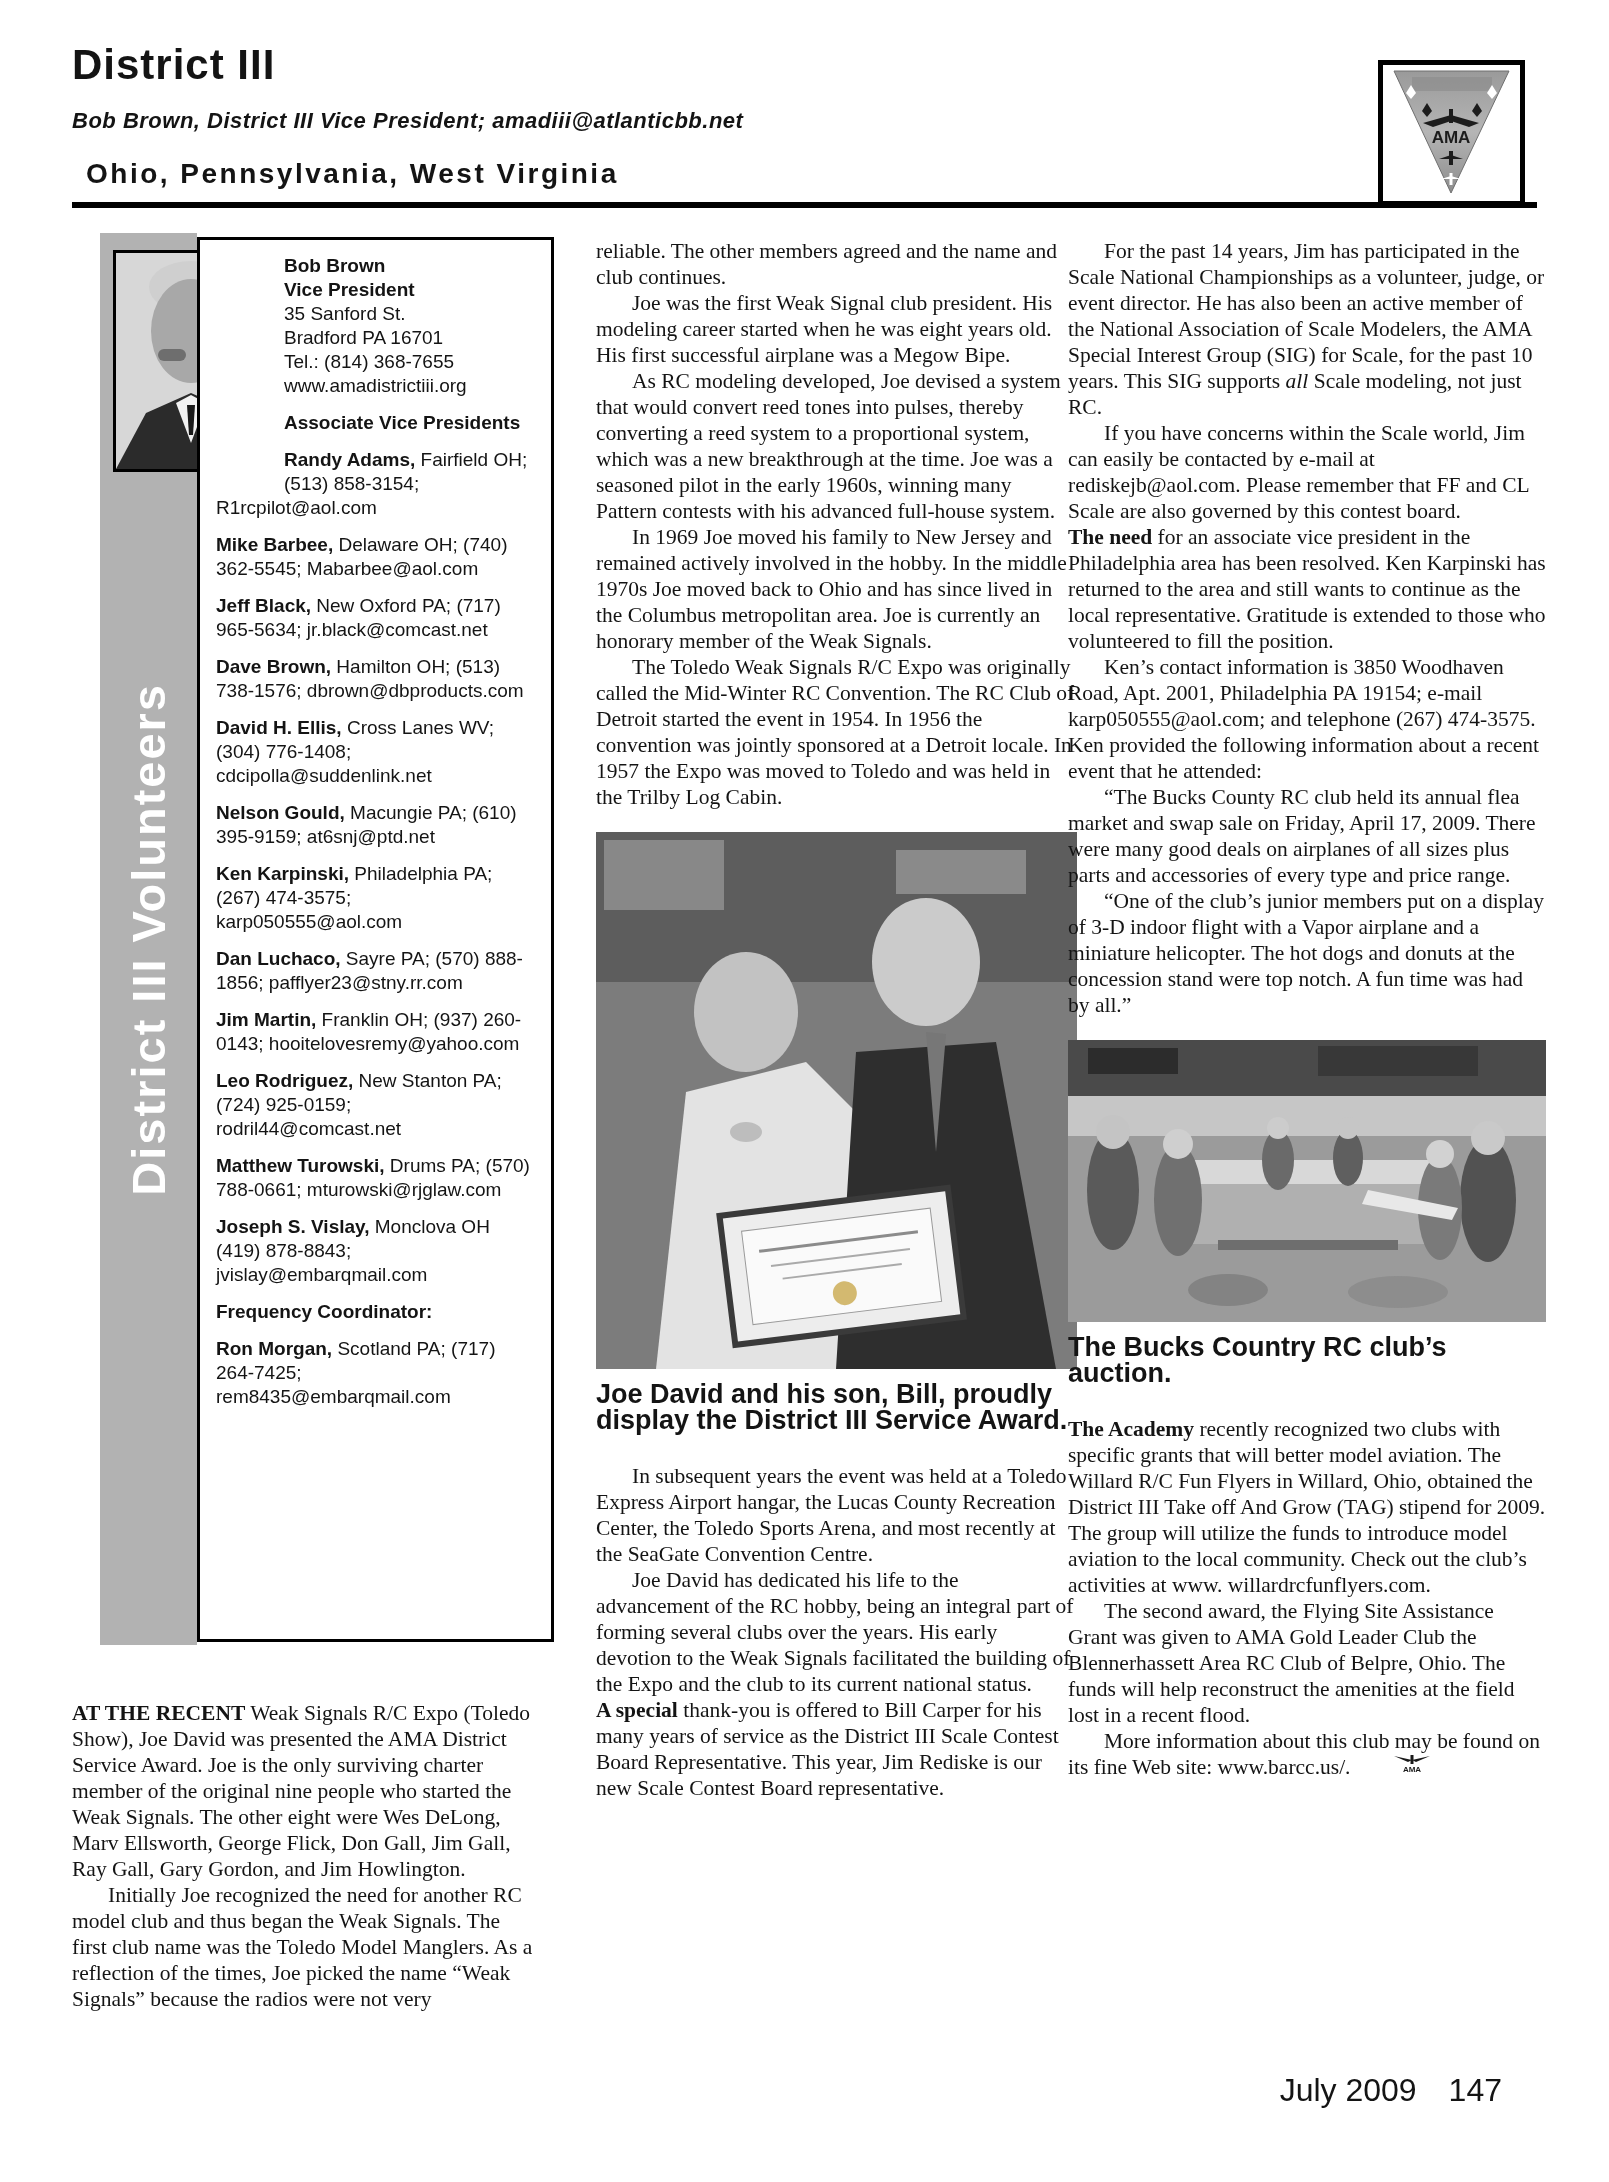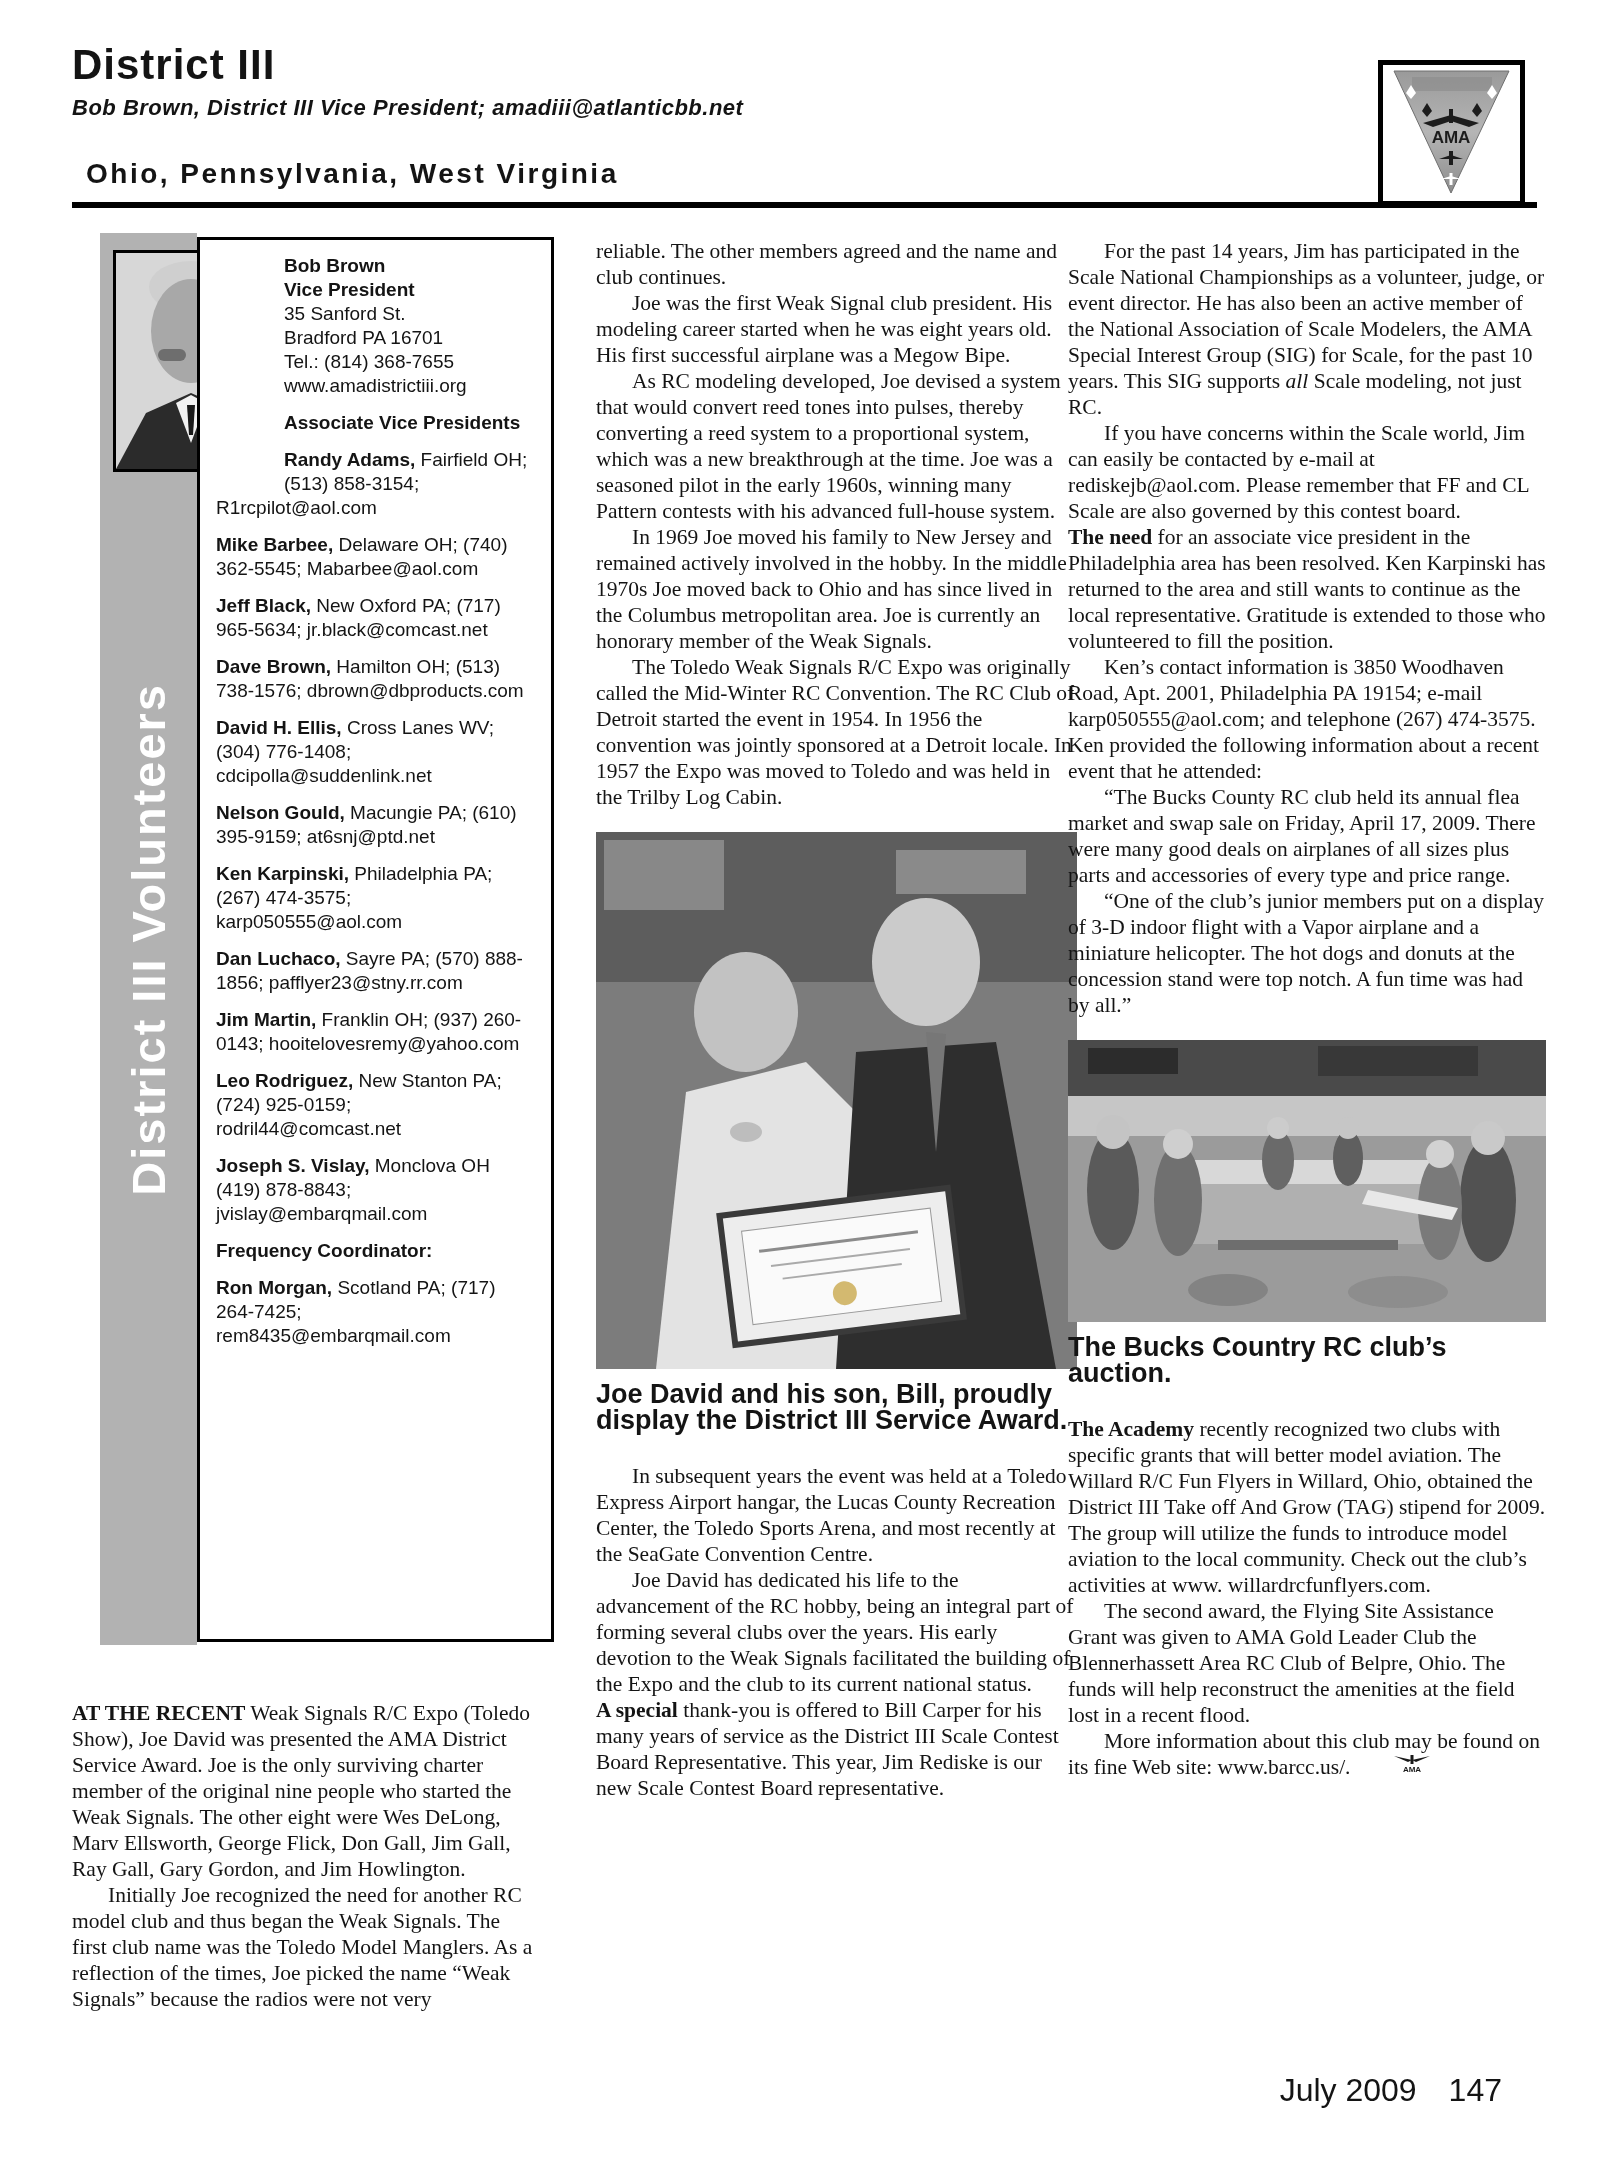--- a/index.html
+++ b/index.html
@@ -10,21 +10,21 @@
     background:#ffffff;
     color:#141414;
     font-family:"Liberation Serif", serif;
     overflow:hidden;
     margin:0 auto;
   }
 
   
   .masthead { position:absolute; left:72px; top:44px; width:1300px; font-family:"Liberation Sans", sans-serif; }
   .masthead-title { font-size:42px; font-weight:bold; letter-spacing:1px; line-height:1.0; }
-  .masthead-byline { font-size:22px; font-weight:bold; font-style:italic; margin-top:9px; letter-spacing:0.5px; }
+  .masthead-byline { font-size:22px; font-weight:bold; font-style:italic; margin-top:22px; letter-spacing:0.5px; }
   .region-head { position:absolute; left:86px; top:158px; font-family:"Liberation Sans", sans-serif;
     font-size:28px; font-weight:bold; letter-spacing:2.5px; }
   .top-rule { position:absolute; left:72px; top:202px; width:1465px; height:6px; background:#000; }
 
   .ama-logo-box { position:absolute; left:1378px; top:60px; width:147px; height:146px;
     background:#fff; border:5px solid #000; display:flex; align-items:center; justify-content:center; }
 
   
   .vol-strip { position:absolute; left:100px; top:233px; width:97px; height:1412px; background:#b2b2b2;
     display:flex; align-items:center; justify-content:center; }
@@ -135,20 +135,21 @@
     <p class="centry"><span class="bold">Randy Adams,</span><span> Fairfield OH; (513) 858-3154; R1rcpilot@aol.com</span></p>
     <p class="centry"><span class="bold">Mike Barbee,</span><span> Delaware OH; (740) 362-5545; Mabarbee@aol.com</span></p>
     <p class="centry"><span class="bold">Jeff Black,</span><span> New Oxford PA; (717) 965-5634; jr.black@comcast.net</span></p>
     <p class="centry"><span class="bold">Dave Brown,</span><span> Hamilton OH; (513) 738-1576; dbrown@dbproducts.com</span></p>
     <p class="centry"><span class="bold">David H. Ellis,</span><span> Cross Lanes WV; (304) 776-1408; cdcipolla@suddenlink.net</span></p>
     <p class="centry"><span class="bold">Nelson Gould,</span><span> Macungie PA; (610) 395-9159; at6snj@ptd.net</span></p>
     <p class="centry"><span class="bold">Ken Karpinski,</span><span> Philadelphia PA; (267) 474-3575; karp050555@aol.com</span></p>
     <p class="centry"><span class="bold">Dan Luchaco,</span><span> Sayre PA; (570) 888-1856; pafflyer23@stny.rr.com</span></p>
     <p class="centry"><span class="bold">Jim Martin,</span><span> Franklin OH; (937) 260-0143; hooitelovesremy@yahoo.com</span></p>
     <p class="centry"><span class="bold">Leo Rodriguez,</span><span> New Stanton PA; (724) 925-0159; rodril44@comcast.net</span></p>
+    <p class="centry"><span class="bold">Matthew Turowski,</span><span> Drums PA; (570) 788-0661; mturowski@rjglaw.com</span></p>
     <p class="centry"><span class="bold">Joseph S. Vislay,</span><span> Monclova OH (419) 878-8843; jvislay@embarqmail.com</span></p>
     <div class="chead">Frequency Coordinator:</div>
     <p class="centry"><span class="bold">Ron Morgan,</span><span> Scotland PA; (717) 264-7425; rem8435@embarqmail.com</span></p>
   </div>
 
   <div class="col col-left">
     <p class="para"><b>AT THE RECENT</b><span> Weak Signals R/C Expo (Toledo Show), Joe David was presented the AMA District Service Award. Joe is the only surviving charter member of the original nine people who started the Weak Signals. The other eight were Wes DeLong, Marv Ellsworth, George Flick, Don Gall, Jim Gall, Ray Gall, Gary Gordon, and Jim Howlington.</span></p>
     <p class="para ind">Initially Joe recognized the need for another RC model club and thus began the Weak Signals. The first club name was the Toledo Model Manglers. As a reflection of the times, Joe picked the name “Weak Signals” because the radios were not very</p>
   </div>
 

